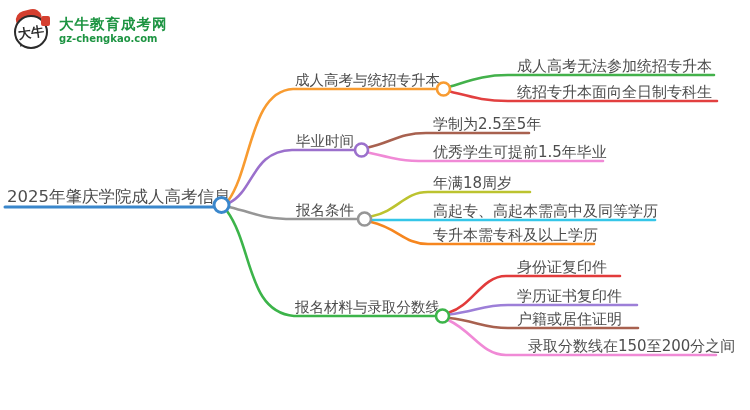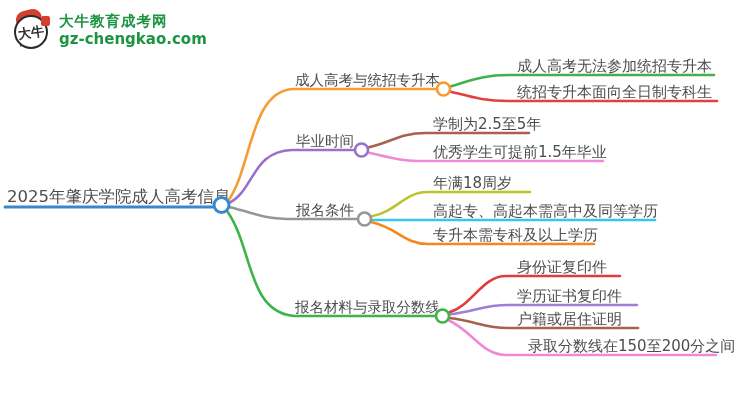--- a/index.html
+++ b/index.html
@@ -22,21 +22,21 @@
     border:2px solid #2b2b2b;border-radius:50%;display:flex;align-items:center;justify-content:center;}
   .logo-icon-text{font-family:"DejaVu Serif","Liberation Serif",serif;font-weight:700;font-size:13px;
     color:#2b2b2b;transform:rotate(-8deg);line-height:1;}
   .logo-hat{position:absolute;left:3px;top:0;width:26px;height:11px;background:#d43f2f;
     border-radius:13px 13px 3px 3px;transform:rotate(-14deg);}
   .logo-seal{position:absolute;right:0;top:6px;width:9px;height:10px;background:#d43f2f;border-radius:2px;}
   .logo-tail{position:absolute;left:4px;bottom:-2px;width:0;height:0;
     border:5px solid transparent;border-top:8px solid #2b2b2b;transform:rotate(18deg);}
   .logo-text{display:flex;flex-direction:column;line-height:1.25;}
   .logo-title{color:#1d9442;font-weight:700;font-size:14.5px;letter-spacing:1px;}
-  .logo-domain{color:#1d9442;font-weight:700;font-size:15px;}
+  .logo-domain{color:#1d9442;font-weight:700;font-size:10px;}
 </style>
 </head>
 <body>
 
 <div class="logo">
   <div class="logo-icon">
     <div class="logo-hat"></div>
     <div class="logo-tail"></div>
     <div class="logo-circle">
       <span class="logo-icon-text">大牛</span>

